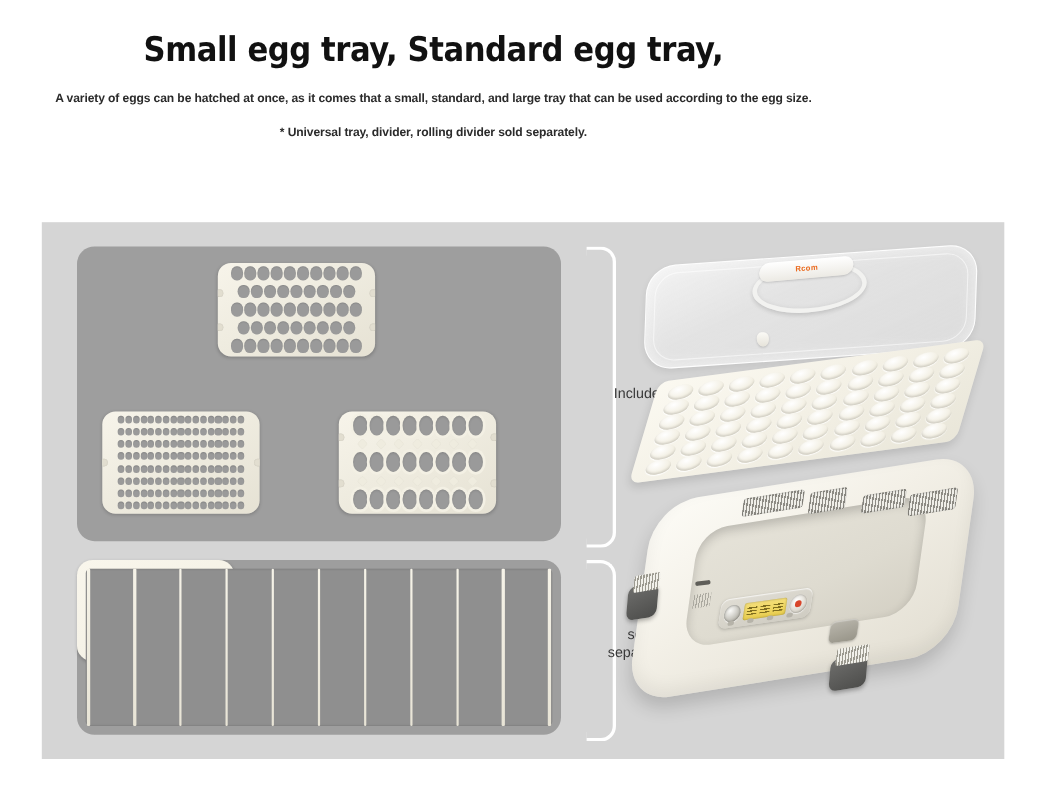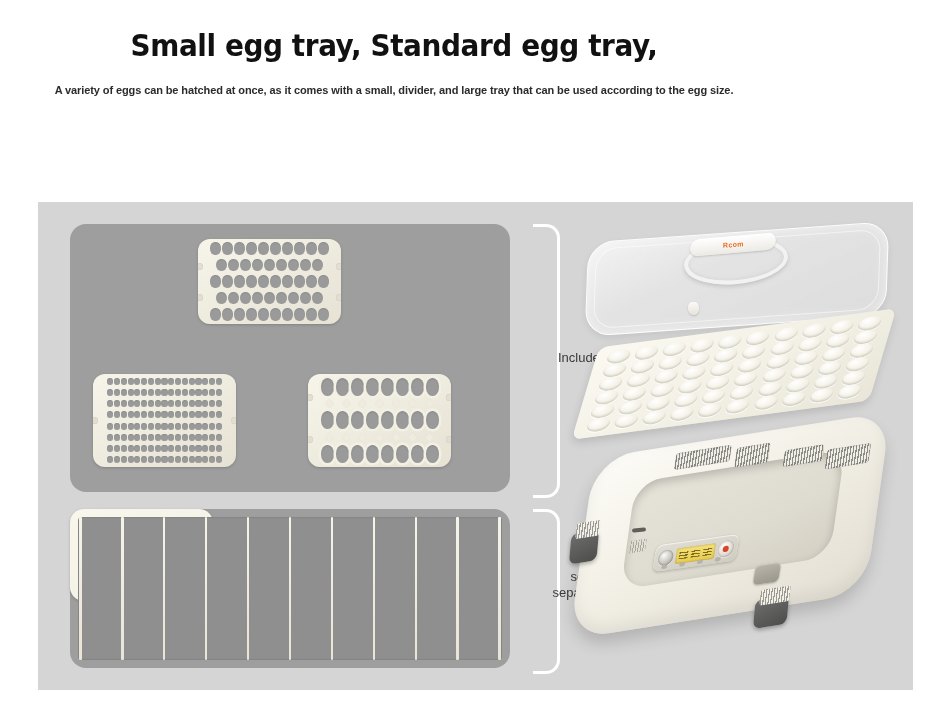--- a/index.html
+++ b/index.html
@@ -288,21 +288,22 @@
     box-shadow:0 1px 2px rgba(0,0,0,.25), inset 0 1px 1px rgba(255,255,255,.35);
   }
 </style>
 </head>
 <body>
 
 <div class="header">
   <h1 class="headline">
     <span>Small egg tray, Standard egg tray,</span>
   </h1>
-  <p class="sub">A variety of eggs can be hatched at once, as it comes with a small, divider, and large tray that can be used according to the egg size.</p>
+  <p class="sub">A variety of eggs can be hatched at once, as it comes that a small, standard, and large tray that can be used according to the egg size.</p>
+  <p class="note">* Universal tray, divider, rolling divider sold separately.</p>
 </div>
 
 <div class="figure">
 
   <div class="diagram">
 
     <div class="panel panel-top"></div>
 
     <div class="tray-label" style="left:160px;top:36px;width:143px;">Standard egg tray</div>
     <div class="tray" id="tray-standard">

